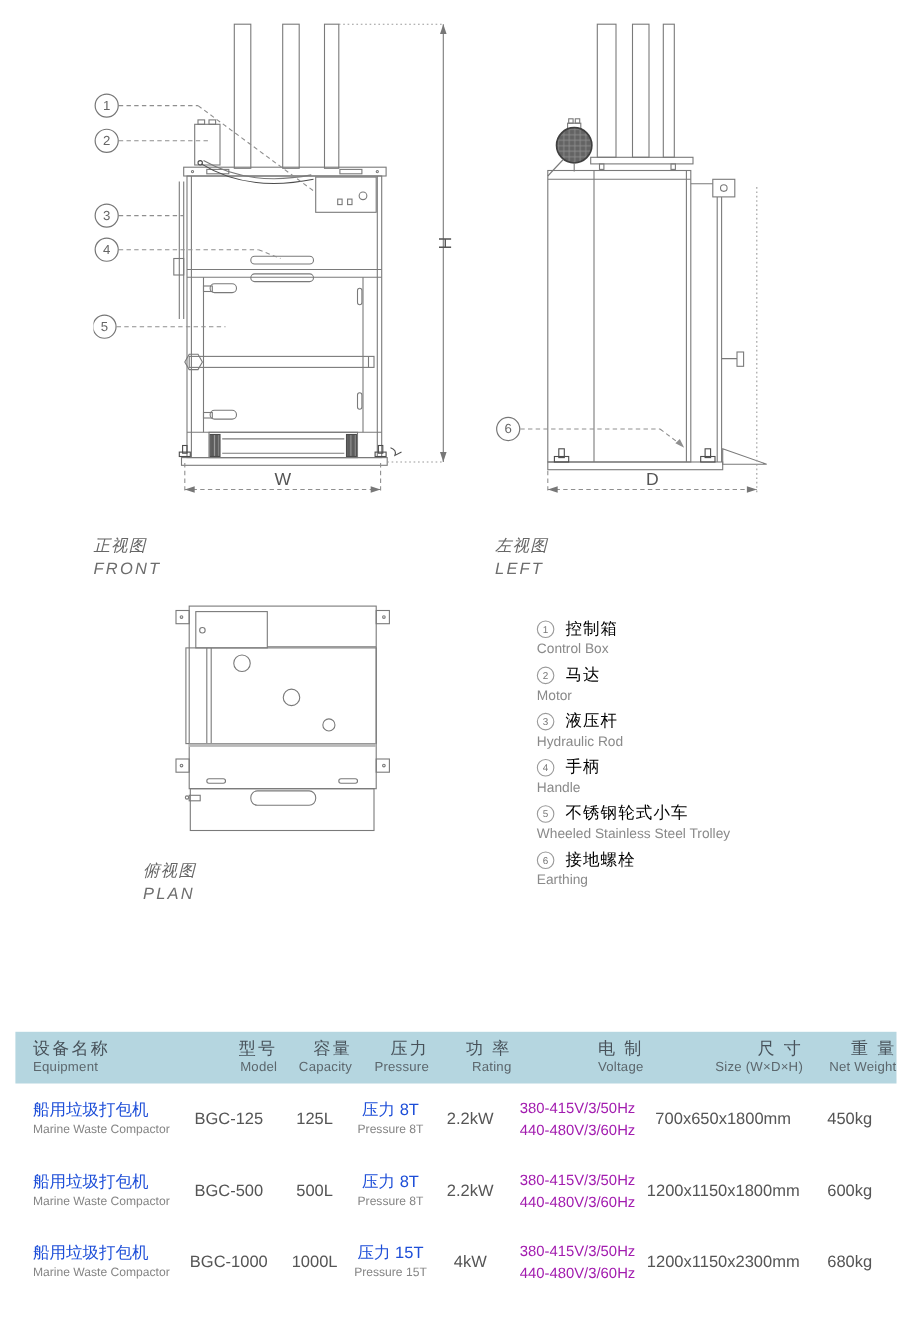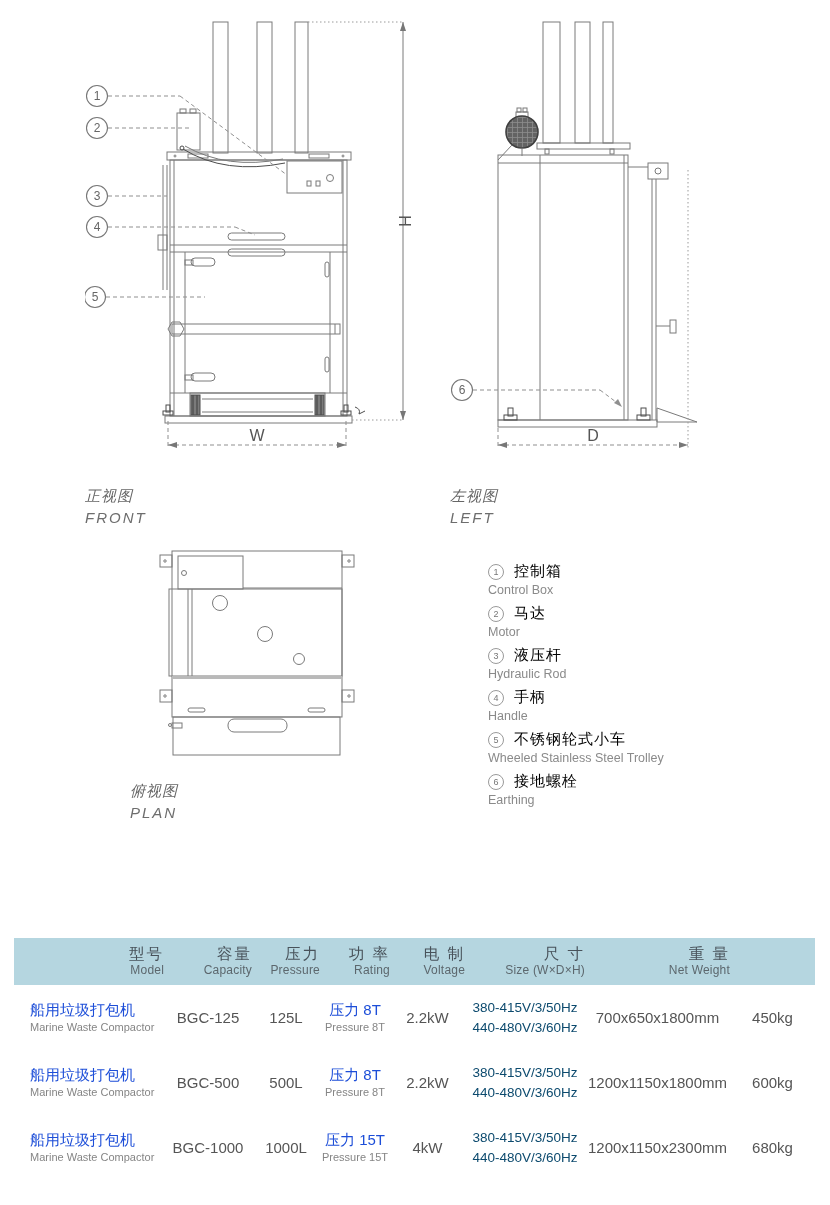--- a/index.html
+++ b/index.html
@@ -42,21 +42,21 @@
     height:65px;align-items:center;
   }
   .th{text-align:right;line-height:1.15;}
   .th.left{text-align:left;padding-left:16px;}
   .th .zh{display:block;font-size:15.5px;color:#48525a;letter-spacing:2px;}
   .th .en{display:block;font-size:12px;color:#5c676d;letter-spacing:0.2px;margin-top:1px;}
   .td{text-align:center;color:#555;font-size:15px;line-height:1.2;}
   .td.left{text-align:left;padding-left:16px;}
   .td .zh{display:block;font-size:15px;color:#1d4ed8;}
   .td .en{display:block;font-size:11px;color:#858585;margin-top:2px;}
-  .td.voltage{font-size:13.5px;line-height:1.45;color:#0c4a6e;}
+  .td.voltage{font-size:13.5px;line-height:1.45;color:#a21caf;}
 </style>
 </head>
 <body>
 
 <svg class="abs" style="left:85px;top:15px;" width="330" height="440" viewBox="0 0 330 440">
   <defs>
     <pattern id="wheelpat" width="4" height="4" patternUnits="userSpaceOnUse">
       <rect width="4" height="4" fill="#5c5c5c"></rect>
       <line x1="2" y1="0" x2="2" y2="4" stroke="#9a9a9a" stroke-width="1"></line>
     </pattern>
@@ -359,20 +359,24 @@
     <div class="legend-line1">
       <span class="legend-badge">6</span>
       <span class="legend-zh">接地螺栓</span>
     </div>
     <div class="legend-en">Earthing</div>
   </div>
 </div>
 
 <div class="spec-table">
   <div class="spec-header" style="background:#b5d6e0;">
+    <div class="th left">
+      <span class="zh">设备名称</span>
+      <span class="en">Equipment</span>
+    </div>
     <div class="th">
       <span class="zh">型号</span>
       <span class="en">Model</span>
     </div>
     <div class="th">
       <span class="zh">容量</span>
       <span class="en">Capacity</span>
     </div>
     <div class="th">
       <span class="zh">压力</span>

